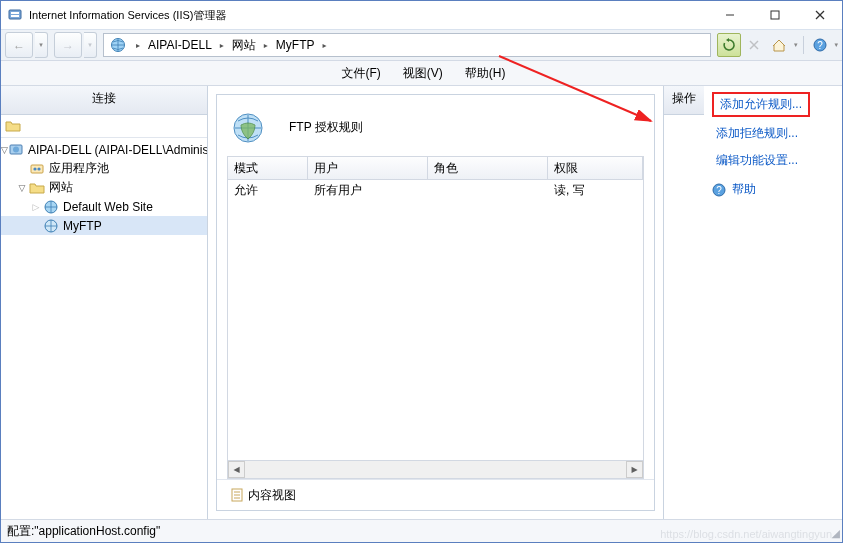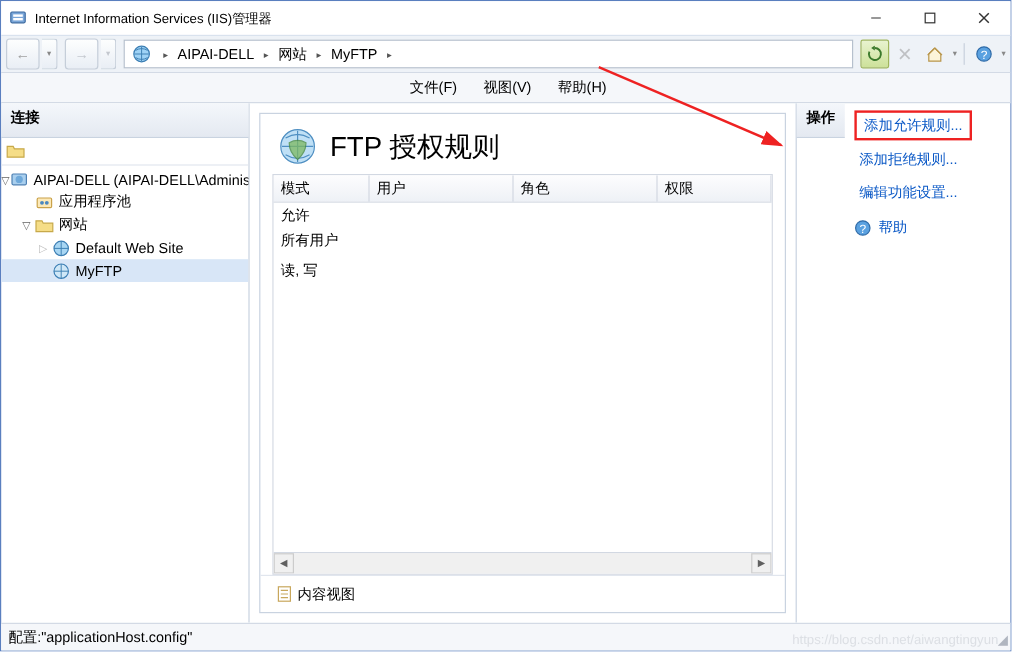--- a/index.html
+++ b/index.html
@@ -21,40 +21,40 @@
   .crumb{display:flex;align-items:center;height:100%;padding:0 2px;}
   .crumb .sep{font-size:8px;margin:0 4px;color:#555;}
   .right-icons{display:flex;align-items:center;gap:1px;margin-left:6px;}
   .ribtn{width:22px;height:22px;border:1px solid transparent;display:flex;align-items:center;justify-content:center;border-radius:2px;}
   .ribtn.framed{border:1px solid #9fb55c;background:linear-gradient(#e8f3cf,#cde19a);}
   
   .menubar{height:24px;display:flex;align-items:center;border-bottom:1px solid #d3dae5;padding-left:4px;background:#f5f7fa;gap:14px;justify-content:center;}
   .menuitem{padding:2px 4px;}
   
   .body{flex:1;display:flex;overflow:hidden;}
-  .panel-head{height:22px;background:linear-gradient(#f4f7fb,#e4e9f1);border-bottom:1px solid #c9d3e0;font-weight:bold;padding:4px 8px 2px 8px;}
+  .panel-head{height:22px;background:linear-gradient(#f4f7fb,#e4e9f1);border-bottom:1px solid #c9d3e0;font-weight:normal;padding:4px 8px 2px 8px;text-align:center;}
   
   .conn{width:206px;border-right:1px solid #c9d3e0;display:flex;flex-direction:column;}
   .conn .toolbar{height:22px;border-bottom:1px solid #e1e6ee;display:flex;align-items:center;padding-left:4px;}
   .conn .tree{flex:1;overflow:hidden;padding:2px 0;}
   .tnode{display:flex;align-items:center;height:19px;white-space:nowrap;}
   .tw{width:14px;display:inline-flex;justify-content:center;color:#666;font-size:9px;}
   .tsp{display:inline-block;}
   .ticon{width:16px;height:16px;margin-right:4px;display:inline-flex;align-items:center;justify-content:center;}
   .tnode.sel{background:#d8e6f7;}
   
   .main{flex:1;display:flex;flex-direction:column;padding:8px;}
   .main-inner{flex:1;border:1px solid #c9d3e0;display:flex;flex-direction:column;background:#fff;}
   .main-title{display:flex;align-items:center;padding:10px 14px 6px 14px;gap:10px;}
-  .main-title h1{font-size:23px;font-weight:normal;margin:0;}
+  .main-title h1{font-size:12px;font-weight:normal;margin:14px;}
   .grid-wrap{flex:1;margin:0 10px;border:1px solid #d2d8e2;display:flex;flex-direction:column;overflow:hidden;}
   .grid-head{display:flex;height:22px;background:linear-gradient(#fdfdfe,#eef1f6);border-bottom:1px solid #d2d8e2;}
   .gh{border-right:1px solid #d2d8e2;padding:3px 6px;box-sizing:border-box;}
   .grid-body{flex:1;overflow:hidden;background:#fff;}
-  .grow{display:flex;height:20px;flex-direction:column;}
+  .grow{display:flex;height:20px;}
   .gc{padding:2px 6px;box-sizing:border-box;border-right:1px solid transparent;}
   .col-mode{width:80px;} .col-user{width:120px;} .col-role{width:120px;} .col-perm{flex:1;}
   .hscroll{height:17px;background:#f0f0f0;border-top:1px solid #d2d8e2;display:flex;align-items:center;}
   .hscroll .thumb-l,.hscroll .thumb-r{width:17px;height:17px;background:#f0f0f0;border:1px solid #cccccc;box-sizing:border-box;display:flex;align-items:center;justify-content:center;font-size:8px;color:#606060;}
   .hscroll .track{flex:1;height:17px;background:#f0f0f0;}
   .view-tabs{height:24px;display:flex;align-items:center;padding:3px 6px;border-top:1px solid #e1e6ee;gap:2px;}
   .vtab{display:flex;align-items:center;gap:4px;padding:2px 6px;border:1px solid transparent;border-radius:2px;}
   .vtab.active{border:1px solid #c7d0dc;background:linear-gradient(#fbfcfe,#ecf0f6);}
   
   .actions{width:178px;border-left:1px solid #c9d3e0;display:flex;flex-direction:row;}

